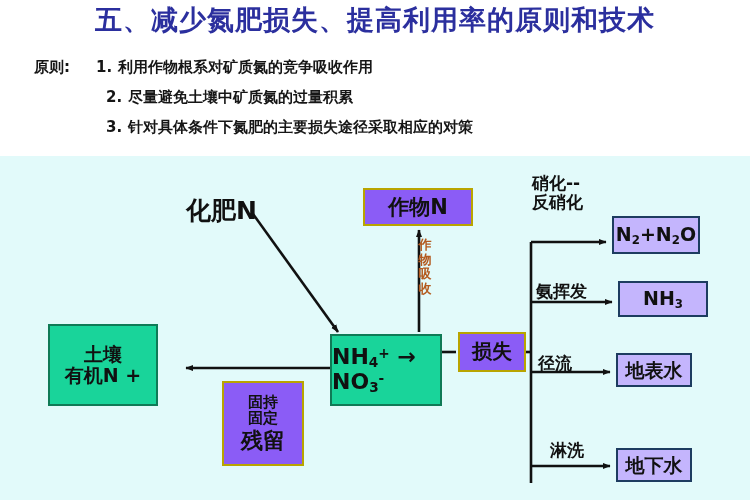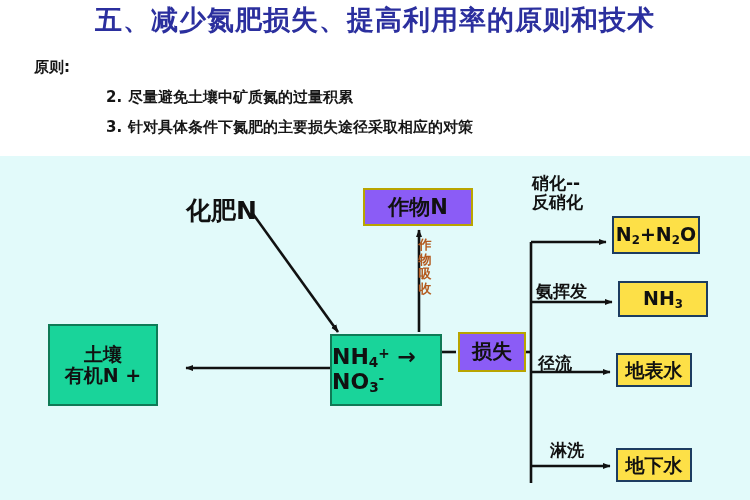--- a/index.html
+++ b/index.html
@@ -51,21 +51,21 @@
     display:flex;flex-direction:column;
     align-items:center;justify-content:center;
     font-weight:bold;
     color:#111111;
     box-sizing:border-box;
     line-height:1.08;
     text-align:center;
   }
   .green{background:#19d49a;border:2px solid #0f7a56;}
   .yellow{background:#8b5cf6;border:2px solid #b9a400;}
-  .cyan{background:#fde047;border:2px solid #1d3c60;}
+  .cyan{background:#c4b5fd;border:2px solid #1d3c60;}
 
   
   .b-soil{left:48px;top:168px;width:110px;height:82px;font-size:19px;}
   .b-nh4{left:330px;top:178px;width:112px;height:72px;font-size:22px;align-items:flex-start;justify-content:center;}
   .b-crop{left:363px;top:32px;width:110px;height:38px;font-size:21px;}
   .b-loss{left:458px;top:176px;width:68px;height:40px;font-size:20px;}
   .b-resid{left:222px;top:225px;width:82px;height:85px;font-size:15px;justify-content:center;}
   .b-resid .big{font-size:22px;margin-top:3px;}
 
   .b-n2{left:612px;top:60px;width:88px;height:38px;font-size:19px;}
@@ -100,20 +100,23 @@
 </head>
 <body>
 
 <div id="root">
 
   <div class="title">五、减少氮肥损失、提高利用率的原则和技术</div>
 
   <div class="principles">
     <div class="plabel">原则:</div>
 
+    <div class="pitem p1">
+      <span class="pnum">1.</span><span>利用作物根系对矿质氮的竞争吸收作用</span>
+    </div>
     <div class="pitem p2">
       <span class="pnum">2.</span><span>尽量避免土壤中矿质氮的过量积累</span>
     </div>
     <div class="pitem p3">
       <span class="pnum">3.</span><span>针对具体条件下氮肥的主要损失途径采取相应的对策</span>
     </div>
   </div>
 
   <div class="panel">
 
@@ -171,20 +174,25 @@
     </div>
 
     <div class="box yellow b-crop">
       <div>作物N</div>
     </div>
 
     <div class="box yellow b-loss">
       <div>损失</div>
     </div>
 
+    <div class="box yellow b-resid">
+      <div>固持</div>
+      <div>固定</div>
+      <div class="big">残留</div>
+    </div>
 
     <div class="box cyan b-n2">
       <div>N<sub>2</sub>+N<sub>2</sub>O</div>
     </div>
 
     <div class="box cyan b-nh3">
       <div>NH<sub>3</sub></div>
     </div>
 
     <div class="box cyan b-surf">

